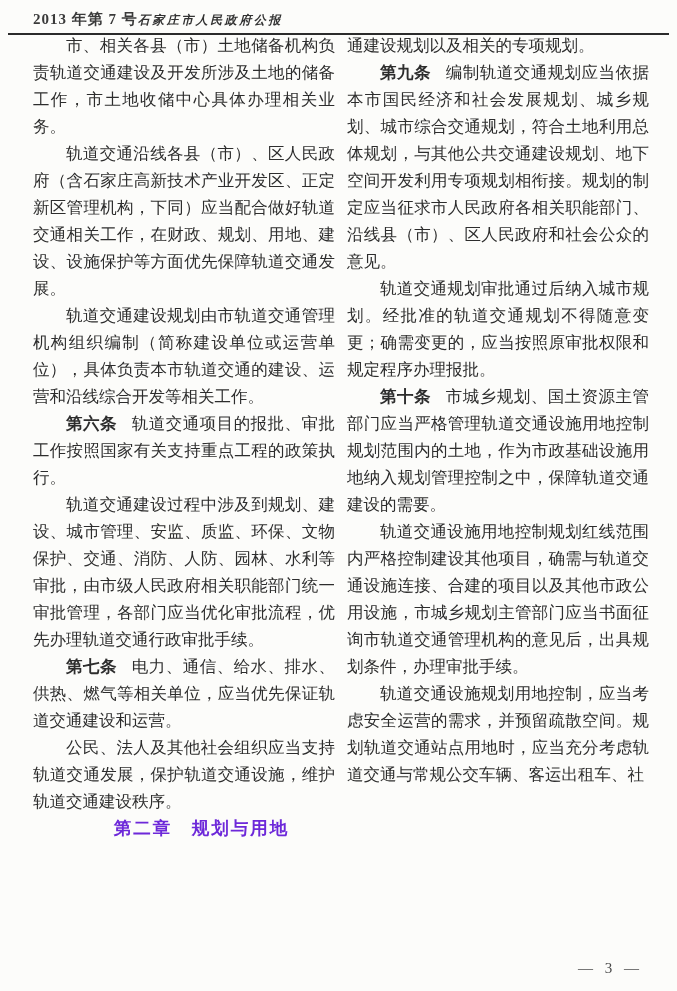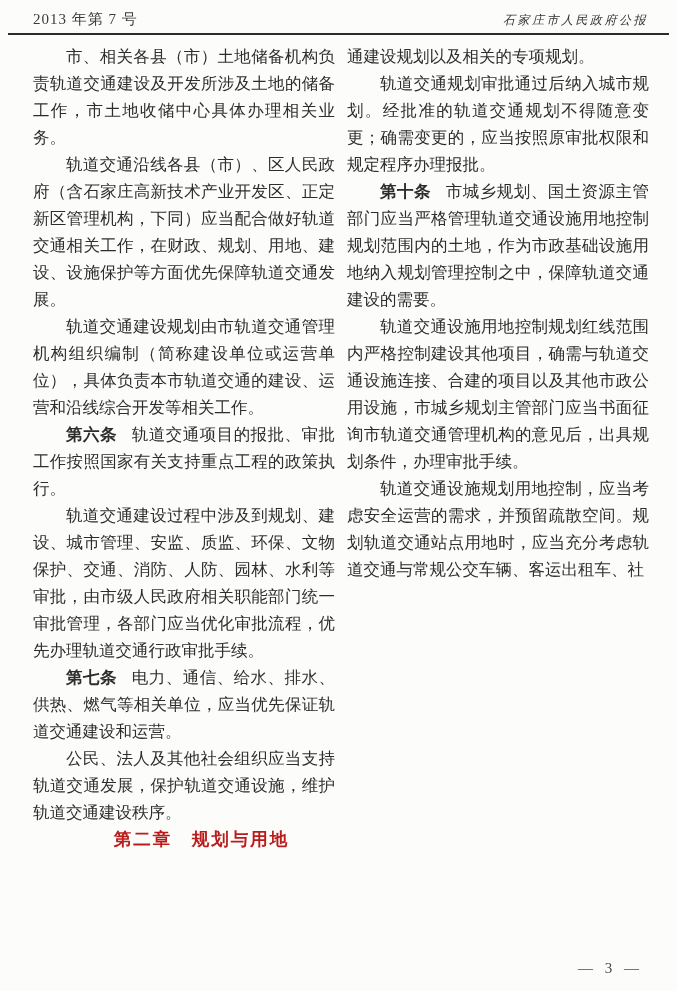--- a/index.html
+++ b/index.html
@@ -16,22 +16,22 @@
     color: #2d2d2d;
     font-family: "Liberation Serif", "DejaVu Serif", serif;
     overflow: hidden;
   }
   .page-header {
     position: absolute;
     top: 10px;
     left: 33px;
     right: 29px;
     display: flex;
-    justify-content: space-between;
     align-items: baseline;
+    font-weight: bold;
   }
   .issue-number {
     font-size: 15px;
     letter-spacing: 1px;
     color: #3a3a3a;
   }
   .gazette-title {
     font-size: 12px;
     font-style: italic;
     letter-spacing: 2.5px;
@@ -40,21 +40,21 @@
   .header-rule {
     position: absolute;
     top: 33px;
     left: 8px;
     width: 661px;
     height: 2px;
     background: #2b2b2b;
   }
   .columns {
     position: absolute;
-    top: 43px;
+    top: 32px;
     left: 33px;
     width: 616px;
     display: flex;
     gap: 12px;
   }
   .column {
     width: 302px;
     font-size: 16.5px;
     line-height: 27px;
     text-align: justify;
@@ -73,21 +73,21 @@
     margin-right: 0.9em;
   }
   .chapter-heading {
     margin: 12px 0 11px 0;
     text-indent: 0;
     text-align: center;
     font-weight: 700;
     font-size: 17.5px;
     letter-spacing: 2px;
     font-family: "Liberation Sans", "DejaVu Sans", sans-serif;
-    color: #b91c1c;
+    color: #6d28d9;
   }
   .page-footer {
     position: absolute;
     right: 34px;
     bottom: 14px;
     font-size: 15px;
     letter-spacing: 4px;
     color: #4a4a4a;
   }
 </style>
@@ -130,20 +130,23 @@
 
       <p class="chapter-heading">第二章　规划与用地</p>
 
     </div>
 
     <div class="column">
       <p class="no-indent">
         <span>通建设规划以及相关的专项规划。</span>
       </p>
       <p>
+        <span class="term">第九条</span><span>编制轨道交通规划应当依据本市国民经济和社会发展规划、城乡规划、城市综合交通规划，符合土地利用总体规划，与其他公共交通建设规划、地下空间开发利用专项规划相衔接。规划的制定应当征求市人民政府各相关职能部门、沿线县（市）、区人民政府和社会公众的意见。</span>
+      </p>
+      <p>
         <span>轨道交通规划审批通过后纳入城市规划。经批准的轨道交通规划不得随意变更；确需变更的，应当按照原审批权限和规定程序办理报批。</span>
       </p>
       <p>
         <span class="term">第十条</span><span>市城乡规划、国土资源主管部门应当严格管理轨道交通设施用地控制规划范围内的土地，作为市政基础设施用地纳入规划管理控制之中，保障轨道交通建设的需要。</span>
       </p>
       <p>
         <span>轨道交通设施用地控制规划红线范围内严格控制建设其他项目，确需与轨道交通设施连接、合建的项目以及其他市政公用设施，市城乡规划主管部门应当书面征询市轨道交通管理机构的意见后，出具规划条件，办理审批手续。</span>
       </p>
       <p>
         <span>轨道交通设施规划用地控制，应当考虑安全运营的需求，并预留疏散空间。规划轨道交通站点用地时，应当充分考虑轨道交通与常规公交车辆、客运出租车、社</span>

